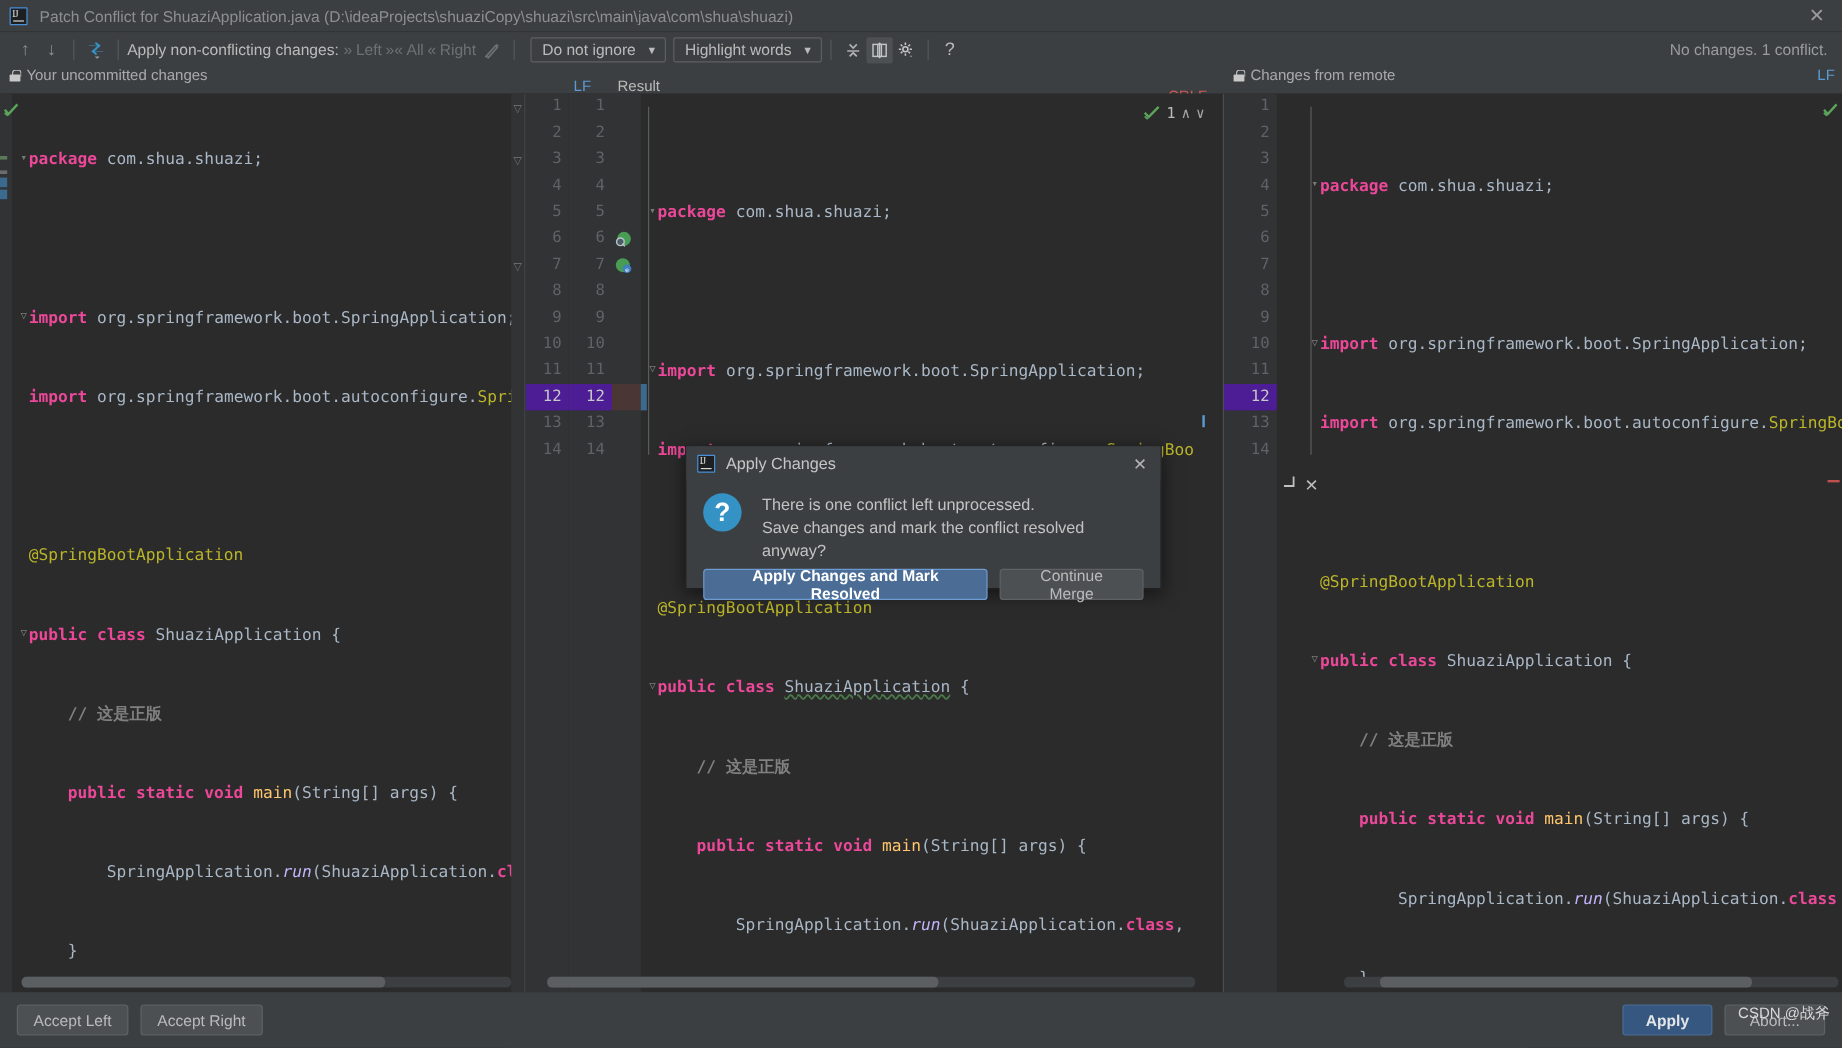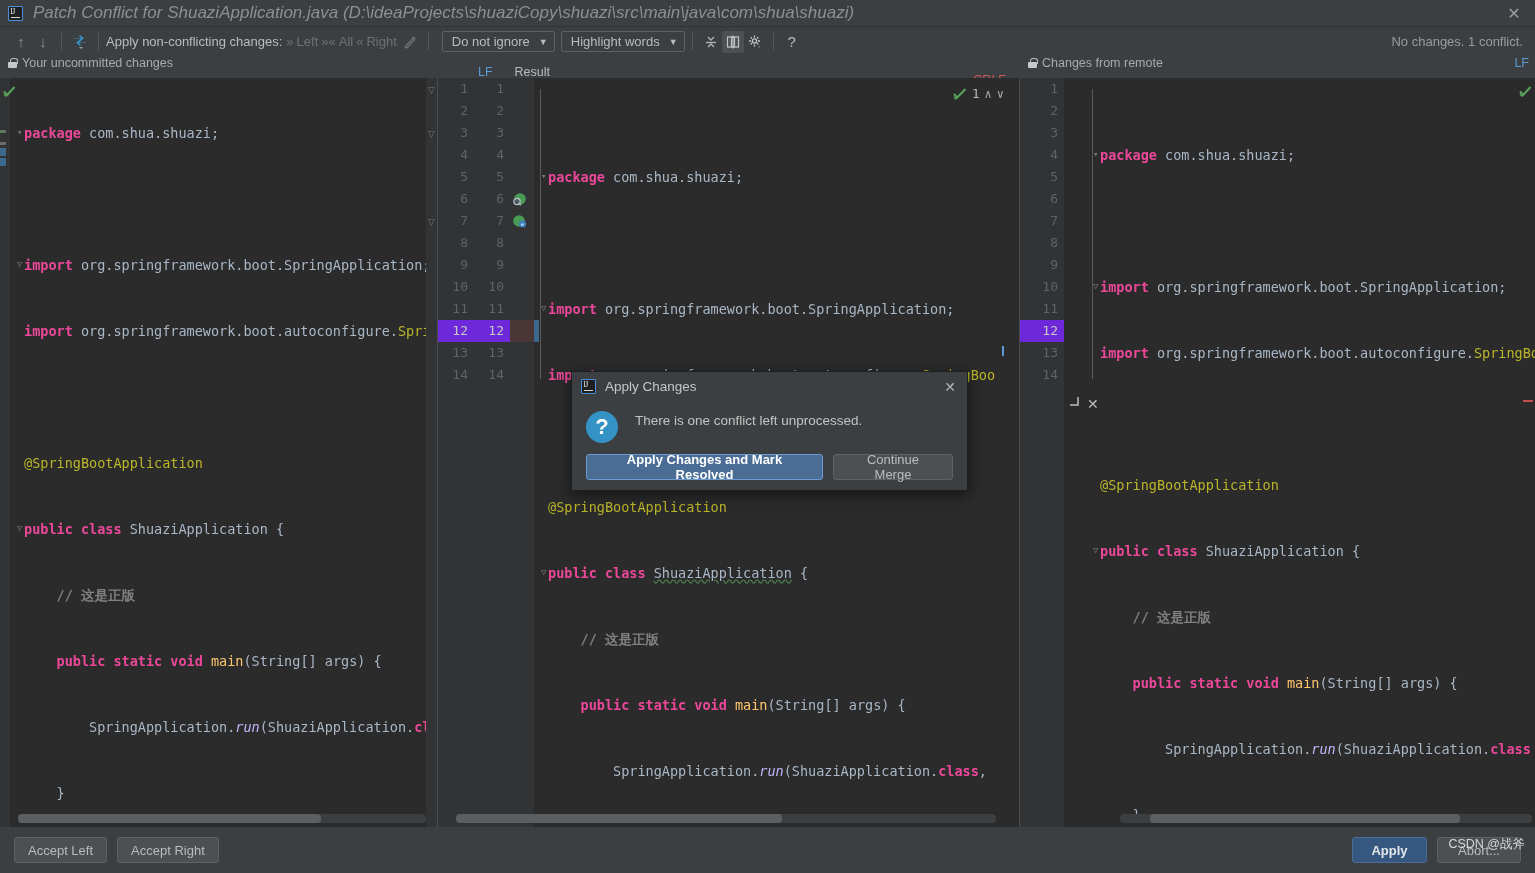--- a/index.html
+++ b/index.html
@@ -38,22 +38,22 @@
     font-size: 9px; color: #d6d6d6;
     font-family: "Liberation Serif", serif;
     letter-spacing: -1px;
   }
   .ij-logo::after {
     content: ""; position: absolute;
     left: 2px; right: 2px; bottom: 2px; height: 1px;
     background: #d6d6d6;
   }
   .title-text {
-    font-size: 17px; color: #8d8f91;
-    white-space: nowrap; overflow: hidden; font-style: italic;
+    font-size: 13px; color: #8d8f91;
+    white-space: nowrap; overflow: hidden;
   }
   .titlebar-spacer { flex: 1 1 auto; }
   .win-close {
     width: 30px; height: 22px;
     display: flex; align-items: center; justify-content: center;
     color: #9a9c9e; font-size: 16px;
     cursor: pointer;
   }
 
   
@@ -183,21 +183,21 @@
   }
   .gutter .ln {
     height: 22px; line-height: 22px;
     padding-right: 6px;
     position: relative;
   }
   .gutter.g-num1 { width: 36px; }
   .gutter.g-num2 { width: 36px; }
   .gutter.g-icons { width: 24px; background: #313335; }
   .gutter .ln.hl {
-    background: #6d28d9; color: #c9c9c9;
+    background: #4c1d95; color: #c9c9c9;
   }
   .gutter .ln.hl-dim { background: #4a3634; }
 
   .code {
     flex: 1 1 auto;
     position: relative;
     font-family: "DejaVu Sans Mono", monospace;
     font-size: 13.5px;
     line-height: 22px;
     color: #a9b7c6;
@@ -656,20 +656,21 @@
     <div class="modal-title">
       <div class="ij-logo"></div>
       <div class="t">Apply Changes</div>
       <div class="sp"></div>
       <div class="modal-close">✕</div>
     </div>
     <div class="modal-body">
       <div class="q-icon">?</div>
       <div class="msg">
         <div>There is one conflict left unprocessed.</div>
+        <div>Save changes and mark the conflict resolved anyway?</div>
       </div>
     </div>
     <div class="modal-buttons">
       <button class="btn default">Apply Changes and Mark Resolved</button>
       <button class="btn plain">Continue Merge</button>
     </div>
   </div>
 
 </div>
 

